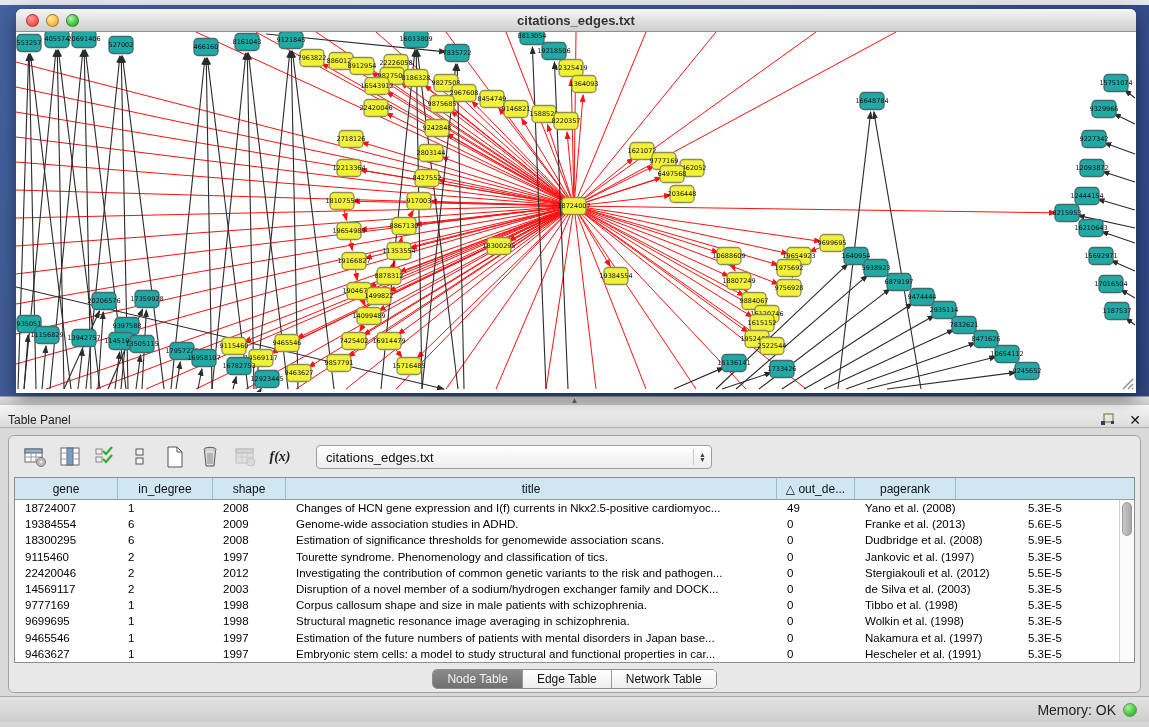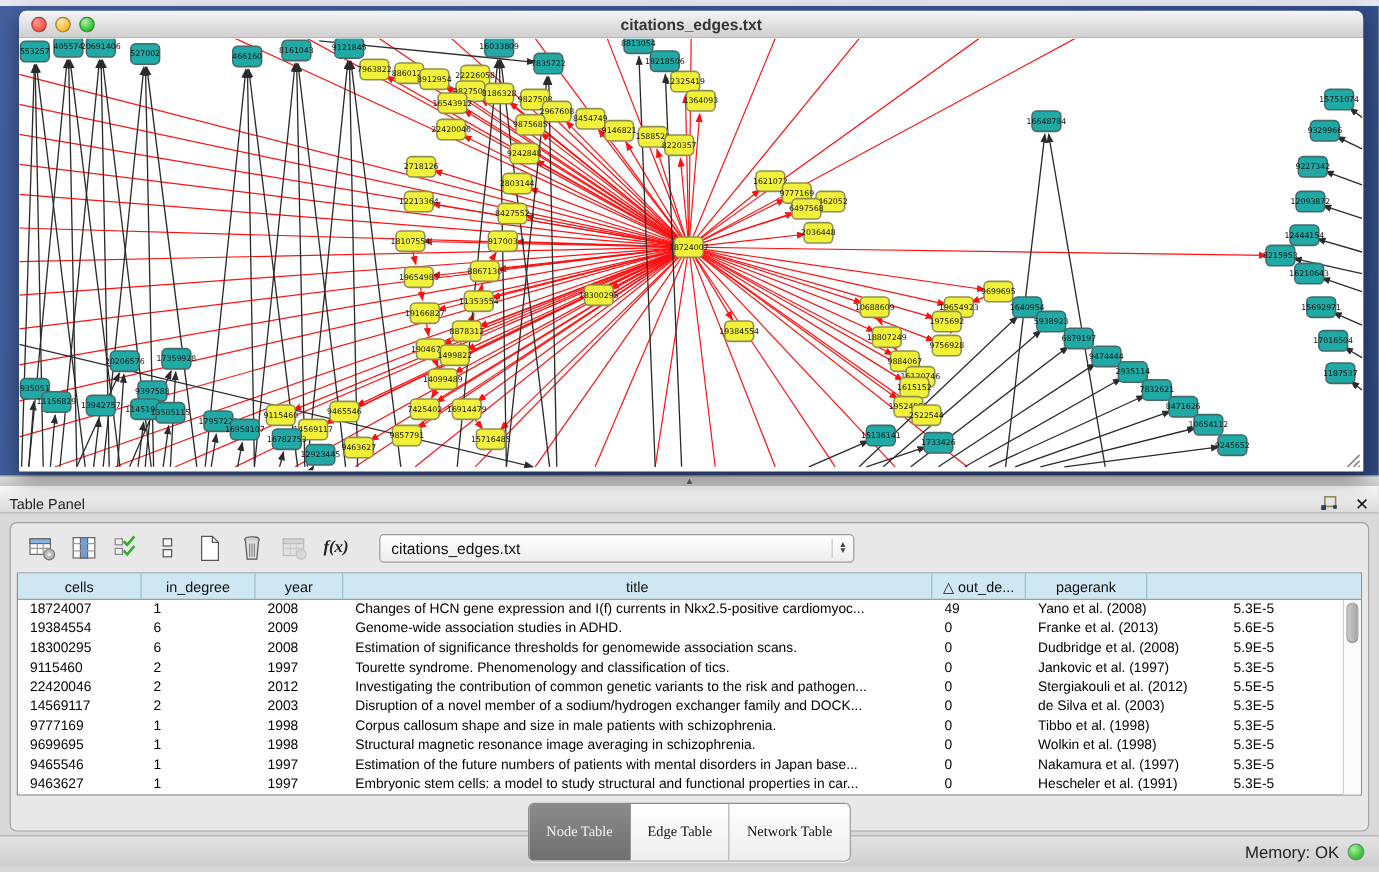--- a/index.html
+++ b/index.html
@@ -35,21 +35,21 @@
   .tbl-head { display:flex; height:22px; background:#cfe7f3; border-bottom:1px solid #9c9c9c; }
   .th { font-size:12px; color:#111; display:flex; align-items:center; justify-content:center; border-right:1px solid #9fbccb; cursor:pointer; overflow:hidden; white-space:nowrap; }
   .tbl-body { position:relative; height:162px; overflow:hidden; }
   .tr { display:flex; height:16.2px; cursor:pointer; }
   .td { font-size:11.5px; color:#000; padding-left:10px; white-space:nowrap; overflow:hidden; display:flex; align-items:center; }
   .c0{width:103px}.c1{width:95px}.c2{width:73px}.c3{width:491px}.c4{width:78px}.c5{width:163px}.c6{width:101px}
   .vscroll { position:absolute; top:22px; right:0; bottom:0; width:15px; background:#fbfbfb; border-left:1px solid #cfcfcf; }
   .vthumb { position:absolute; top:2px; left:2px; width:10px; height:34px; border-radius:6px; background:linear-gradient(90deg,#c9c9c9,#a8a8a8); border:1px solid #9b9b9b; cursor:pointer; }
   .tabs-row { display:flex; justify-content:center; margin-top:6px; }
   .seg { display:flex; border:1px solid #8d8d8d; border-radius:5px; overflow:hidden; background:#fff; box-shadow:0 1px 0 rgba(255,255,255,.7); }
-  .seg .tab { font-size:12px; padding:16px 14px; color:#111; background:linear-gradient(#ffffff,#eeeeee); border-right:1px solid #9a9a9a; cursor:pointer;font-family:Liberation Serif, serif; }
+  .seg .tab { font-size:12px; padding:2px 14px; color:#111; background:linear-gradient(#ffffff,#eeeeee); border-right:1px solid #9a9a9a; cursor:pointer; }
   .seg .tab:last-child { border-right:none; }
   .seg .tab.active { background:linear-gradient(#8b8b8b,#6f6f6f); color:#f2f2f2; }
   .statusbar { height:26px; background:linear-gradient(#e3e3e3,#cecece); border-top:1px solid #a8a8a8; display:flex; align-items:center; justify-content:flex-end; padding:0 12px; gap:7px; }
   .statusbar .mem { font-size:14px; color:#222; }
   .mem-dot { width:14px; height:14px; border-radius:50%; background:radial-gradient(circle at 35% 30%,#a9f0a0,#3ec93e 60%,#27a527); border:1px solid #6b8f6b; cursor:pointer; }
 </style>
 </head>
 <body>
 
 <div class="desktop">
@@ -762,23 +762,23 @@
         <span class="cval">citations_edges.txt</span>
         <span class="stepper">
             <span>▲</span>
             <span>▼</span>
           </span>
       </div>
     </div>
 
     <div class="tbl">
       <div class="tbl-head" id="thead">
-          <div class="th c0">cells</div>
+          <div class="th c0">gene</div>
           <div class="th c1">in_degree</div>
-          <div class="th c2">year</div>
+          <div class="th c2">shape</div>
           <div class="th c3">title</div>
           <div class="th c4">△ out_de...</div>
           <div class="th c6">pagerank</div>
         </div>
       <div class="tbl-body" id="tbody">
           <div class="tr">
             <div class="td c0">18724007</div>
             <div class="td c1">1</div>
             <div class="td c2">2008</div>
             <div class="td c3">Changes of HCN gene expression and I(f) currents in Nkx2.5-positive cardiomyoc...</div>

